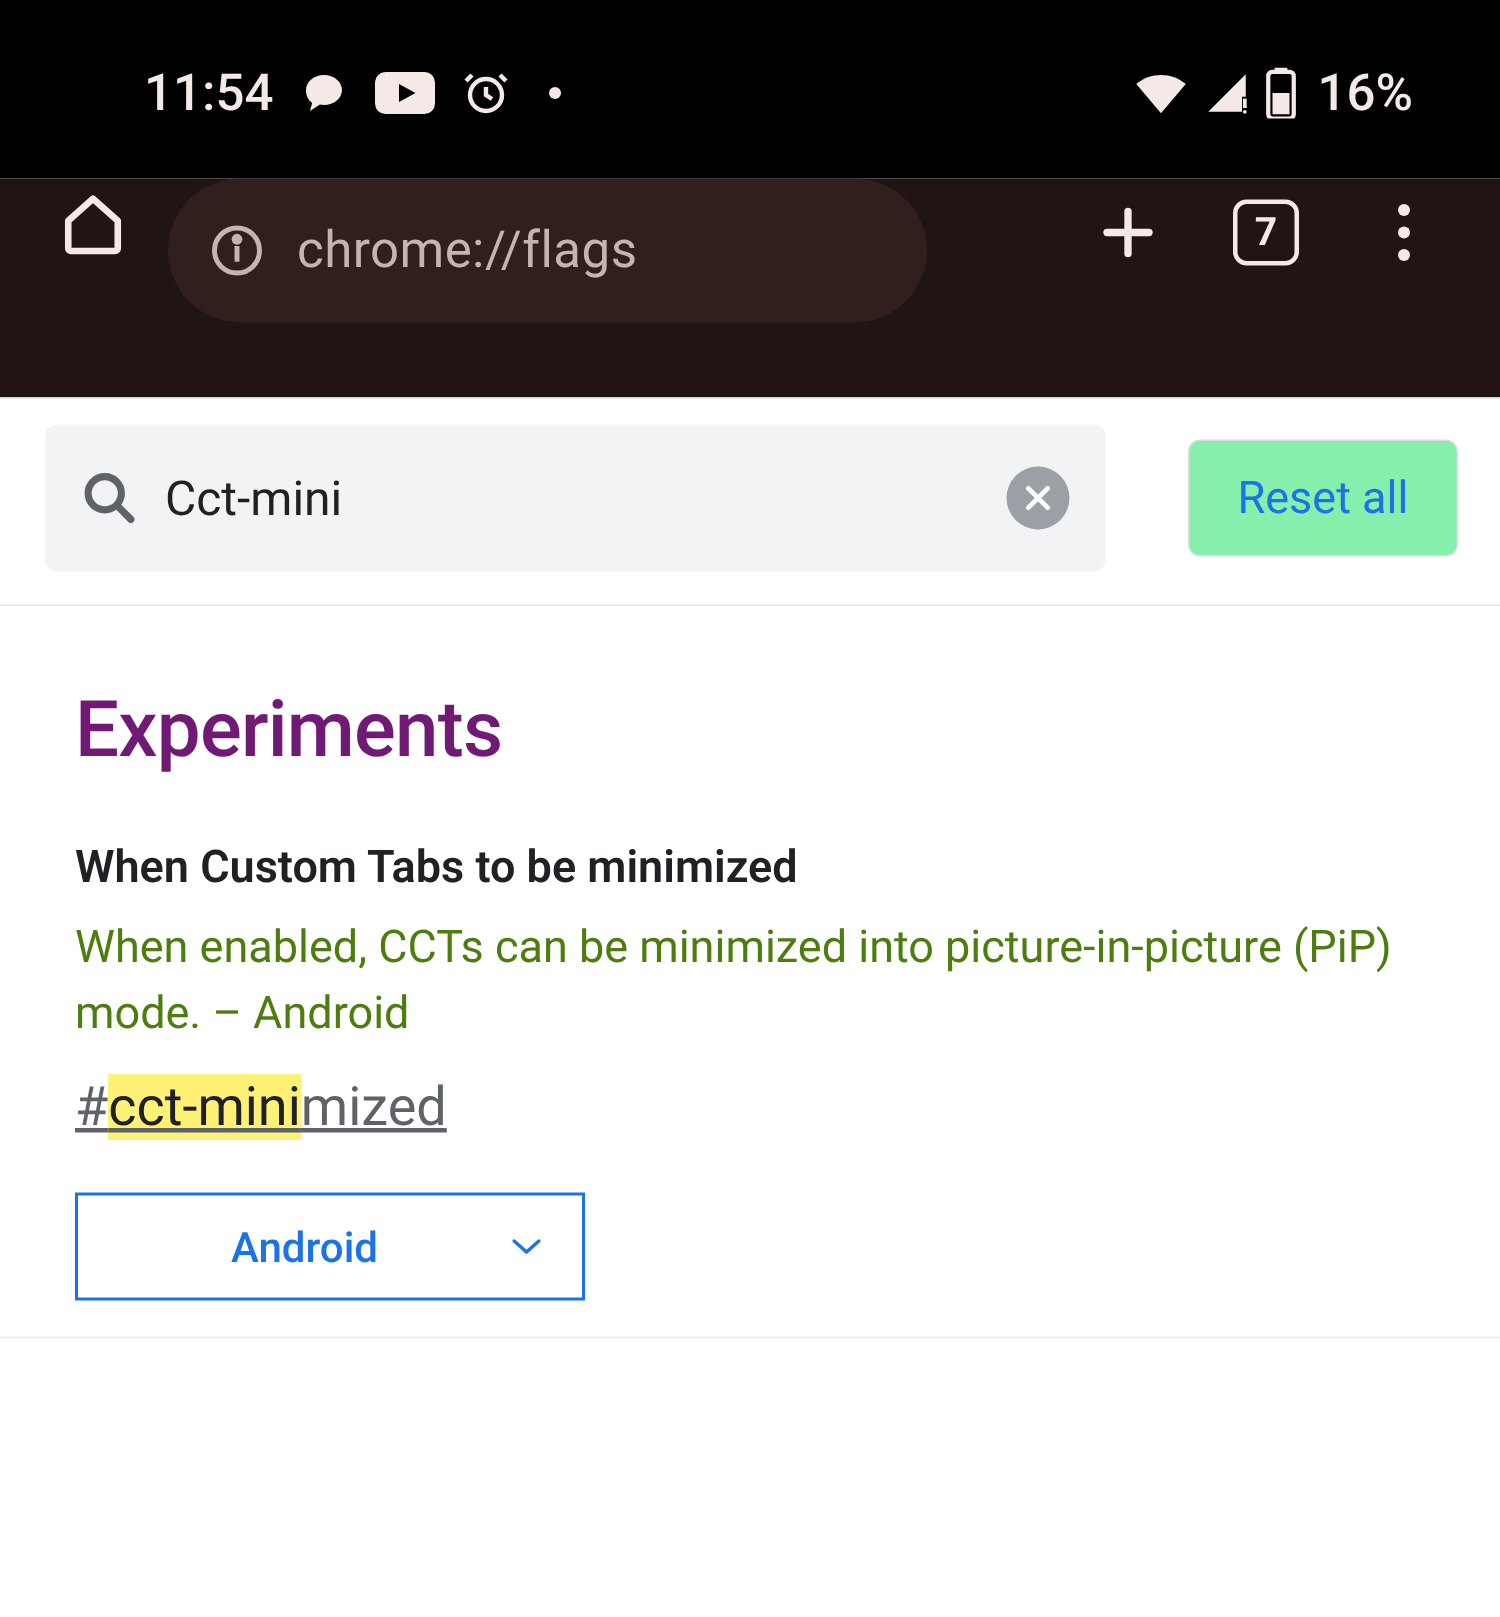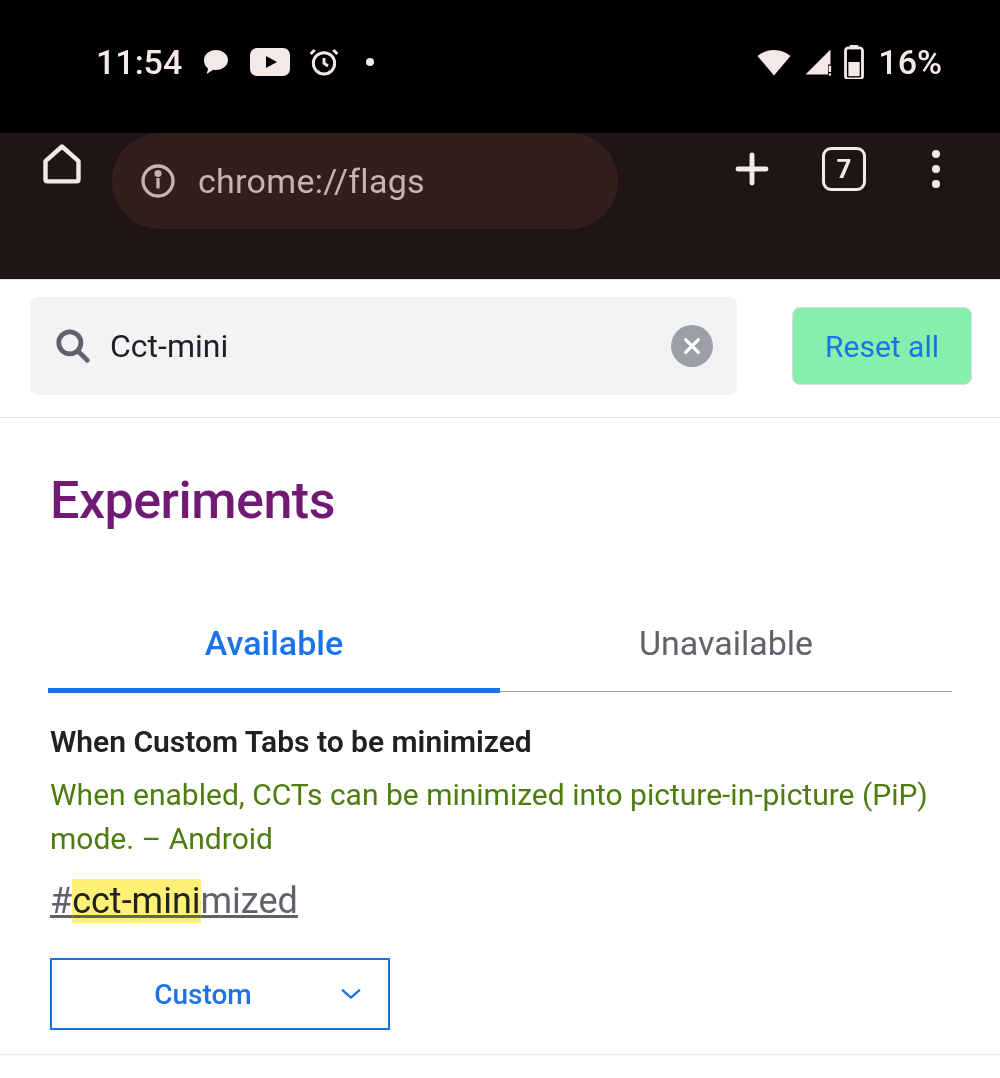--- a/index.html
+++ b/index.html
@@ -7,21 +7,21 @@
     font-family: -apple-system, BlinkMacSystemFont, "Segoe UI", Roboto, Helvetica, Arial, sans-serif;
     background: #fff;
     width: 1000px;
     height: 1078px;
     overflow: hidden;
   }
   
   .statusbar {
     background: #010000;
     color: #f5e9e8;
-    height: 133px;
+    height: 119px;
     display: flex;
     align-items: flex-start;
     justify-content: space-between;
     padding: 42px 48px 0 96px;
     font-size: 34px;
     font-weight: 500;
   }
   .status-left, .status-right { display: flex; align-items: center; gap: 18px; }
   .status-right { gap: 10px; padding-right: 10px; }
   .dot { width: 8px; height: 8px; background:#f5e9e8; border-radius:50%; margin-left:8px; }
@@ -308,36 +308,28 @@
     </div>
     <div class="reset-btn">
       <span>Reset all</span>
     </div>
   </div>
 
   <div class="headerrow">
     <h1 class="page-title">Experiments</h1>
   </div>
 
-  <div class="tabs">
-    <div class="tab active">
-      <span>Available</span>
-    </div>
-    <div class="tab">
-      <span>Unavailable</span>
-    </div>
-  </div>
 
   <div class="flag">
     <div class="flag-title">When Custom Tabs to be minimized</div>
     <div class="flag-desc">When enabled, CCTs can be minimized into picture-in-picture (PiP) mode. – Android</div>
     <a class="flag-anchor"><span>#</span><span class="hl">cct-mini</span><span>mized</span></a>
     <div>
       <div class="flag-select">
-        <span>Custom</span>
+        <span>Android</span>
         <svg width="22" height="14" viewBox="0 0 24 14" fill="none" stroke="#1a73e8" stroke-width="2.5" stroke-linecap="round" stroke-linejoin="round">
             <polyline points="3,3 12,11 21,3"></polyline>
           </svg>
       </div>
     </div>
   </div>
 
 </div>
 
 </body></html>

